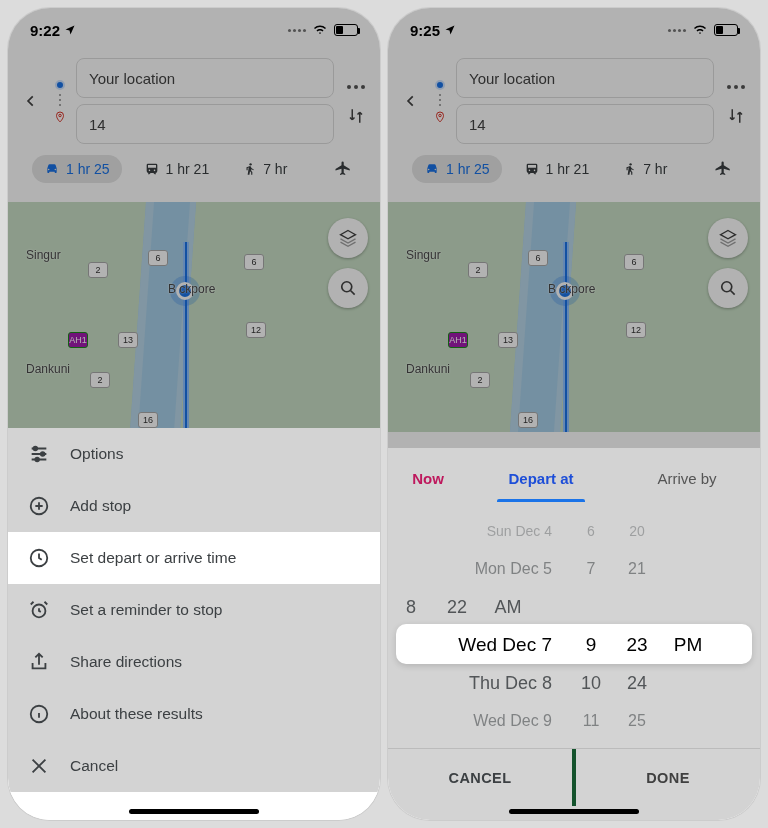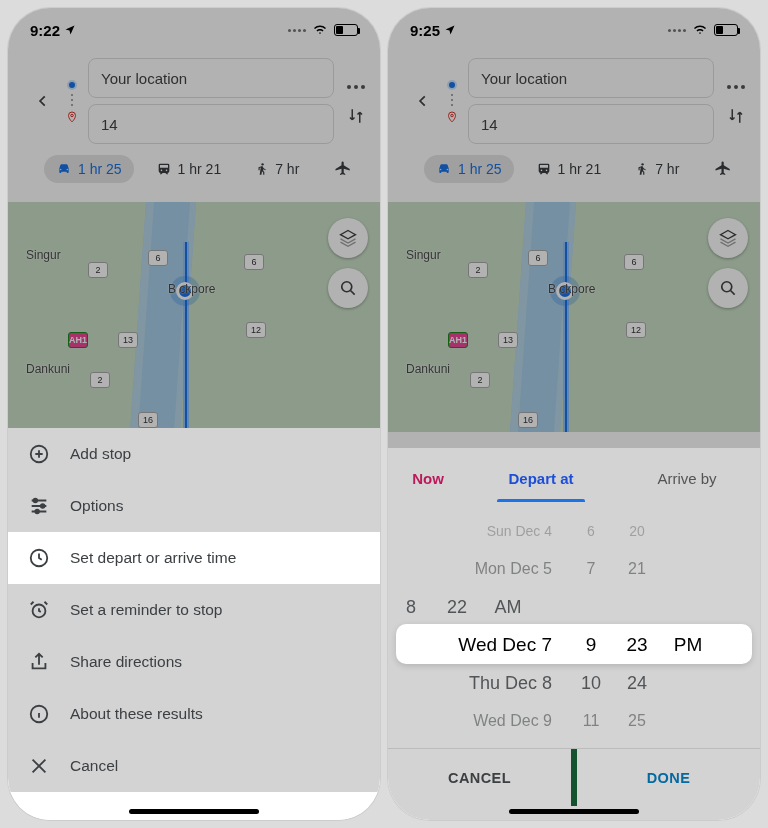--- a/index.html
+++ b/index.html
@@ -15,21 +15,21 @@
   .sb-left { font-weight:600; font-size:15px; display:flex; align-items:center; gap:4px; }
   .sb-right { display:flex; align-items:center; gap:6px; }
   .sb-dots { display:flex; gap:2px; }
   .sb-dots span { width:3px; height:3px; border-radius:50%; background:#777; }
   .battery { width:24px; height:12px; border:1px solid #000; border-radius:3px; position:relative; }
   .battery::after { content:""; position:absolute; right:-3px; top:3px; width:2px; height:6px; background:#000; border-radius:0 1px 1px 0; }
   .battery-fill { position:absolute; left:1px; top:1px; bottom:1px; border-radius:1px; background:#000; }
   .loc-icon svg, .wifi-icon svg { display:block; }
 
   
-  .dirheader { position:absolute; top:44px; left:12px; right:0; padding:6px 10px 0; z-index:2; background:#fff; }
+  .dirheader { position:absolute; top:44px; left:0; right:0; padding:6px 10px 0; z-index:2; background:#fff; }
   .rowflex { display:flex; align-items:center; gap:8px; }
   .back { width:26px; display:flex; justify-content:center; }
   .wp-col { width:16px; display:flex; flex-direction:column; align-items:center; gap:4px; padding-top:6px;}
   .wp-dot { width:10px; height:10px; border-radius:50%; background:#1a73e8; border:2px solid #cfe3ff; }
   .wp-sep { display:flex; flex-direction:column; gap:3px; }
   .wp-sep span{ width:2px; height:2px; background:#888; border-radius:50%; }
   .wp-pin { color:#d93025; }
   .fields { flex:1; display:flex; flex-direction:column; gap:6px; }
   .field { height:40px; border:1px solid #ddd; border-radius:8px; display:flex; align-items:center; padding:0 12px; font-size:15px; color:#444; background:#fff; }
   .rightcol { width:28px; display:flex; flex-direction:column; align-items:center; gap:18px; padding-top:8px; }
@@ -43,21 +43,21 @@
   .mode.active { background:#e5e5e5; color:#1a73e8; font-weight:500; }
   .mode svg { display:block; }
 
   
   .map { position:absolute; top:194px; left:0; right:0; height:230px; background:#c9dfc6; z-index:1; overflow:hidden; }
   .river { position:absolute; left:130px; top:0; width:50px; height:100%; background:#a7cfe8; border-left:8px solid #b9d7ea; border-right:6px solid #b9d7ea; transform:skewX(-4deg); }
   .float-btn { position:absolute; right:12px; width:40px; height:40px; border-radius:50%; background:#fff; box-shadow:0 1px 3px rgba(0,0,0,.3); display:flex; align-items:center; justify-content:center; z-index:3; }
   .layers { top:210px; } .search { top:260px; }
   .maplbl { position:absolute; font-size:12px; color:#4a4a4a; text-shadow:0 0 2px #fff; }
   .shield { position:absolute; width:20px; height:16px; background:#fff; border:1px solid #aaa; border-radius:3px; font-size:9px; display:flex; align-items:center; justify-content:center; color:#333; }
-  .shield.g { background:#ec4899; color:#fff; border-color:#1c8a1c;font-weight:bold; }
+  .shield.g { background:#a21caf; color:#fff; border-color:#1c8a1c; }
   .bluedot { position:absolute; width:18px; height:18px; border-radius:50%; background:#1a73e8; border:3px solid #fff; box-shadow:0 0 0 6px rgba(26,115,232,.25); }
   .route { position:absolute; width:6px; background:#1a73e8; border-left:2px solid #90c2ff; border-right:2px solid #90c2ff; }
 
   
   .sheet { position:absolute; left:0; right:0; bottom:0; background:#fff; z-index:10; }
   .menu-item { display:flex; align-items:center; gap:20px; height:52px; padding:0 20px; font-size:15.5px; color:#3c4043; }
   .menu-item.dim { background:#d3d3d3; }
   .menu-item.hl { background:#fff; }
   .menu-item svg{ flex:0 0 22px; }
   .home-ind { position:absolute; bottom:6px; left:50%; transform:translateX(-50%); width:130px; height:5px; background:#000; border-radius:3px; z-index:20;}
@@ -79,21 +79,21 @@
   .wrow.f1 { opacity:.35; font-size:14px; }
   .wrow.f2 { opacity:.55; font-size:16px; }
   .wrow.f3 { opacity:.85; font-size:18px; }
   .wrow.sel { font-size:19px; color:#000; font-weight:500; }
   .sel-band { position:absolute; left:8px; right:8px; top:112px; height:40px; background:#fff; border-radius:10px; box-shadow:0 2px 6px rgba(0,0,0,.15); z-index:-1; }
   .wheel-wrap{ position:relative; }
   .wheel-wrap .sel-band{ z-index:0; }
   .wheel-content{ position:relative; z-index:1; }
   .actions { display:flex; height:58px; border-top:1px solid #bbb; margin-top:8px;}
   .actions .abtn { flex:1; display:flex; align-items:center; justify-content:center; font-weight:600; letter-spacing:.4px; font-size:14.5px; color:#3c4043; }
-  .actions .abtn.done { color:#0369a1; border-left:6px solid #14532d;}
+  .actions .abtn.done { color:#404040; border-left:4px solid #14532d;}
 </style>
 </head>
 <body>
 
 <div class="shots">
 
 <div class="phone">
 
   <div class="statusbar">
     <div class="sb-left">
@@ -219,33 +219,33 @@
           <circle cx="10.5" cy="10.5" r="6"></circle>
           <path d="M20 20l-5-5"></path>
         </svg>
   </div>
 
   <div class="dim-overlay" style="bottom:392px;"></div>
 
   <div class="sheet" style="height:392px;">
     <div class="menu-item dim">
       <svg width="22" height="22" viewBox="0 0 24 24" fill="none" stroke="#3c4043" stroke-width="2">
-            <circle cx="12" cy="12" r="9"></circle>
-            <path d="M12 8v8M8 12h8"></path>
-          </svg>
-      <span>Add stop</span>
-    </div>
-    <div class="menu-item dim">
-      <svg width="22" height="22" viewBox="0 0 24 24" fill="none" stroke="#3c4043" stroke-width="2">
             <path d="M4 6h16M4 12h16M4 18h16"></path>
             <circle cx="8" cy="6" r="2" fill="#3c4043"></circle>
             <circle cx="16" cy="12" r="2" fill="#3c4043"></circle>
             <circle cx="10" cy="18" r="2" fill="#3c4043"></circle>
           </svg>
       <span>Options</span>
+    </div>
+    <div class="menu-item dim">
+      <svg width="22" height="22" viewBox="0 0 24 24" fill="none" stroke="#3c4043" stroke-width="2">
+            <circle cx="12" cy="12" r="9"></circle>
+            <path d="M12 8v8M8 12h8"></path>
+          </svg>
+      <span>Add stop</span>
     </div>
     <div class="menu-item hl">
       <svg width="22" height="22" viewBox="0 0 24 24" fill="none" stroke="#3c4043" stroke-width="2">
             <circle cx="12" cy="12" r="9"></circle>
             <path d="M12 7v5l3 2"></path>
           </svg>
       <span>Set depart or arrive time</span>
     </div>
     <div class="menu-item dim">
       <svg width="22" height="22" viewBox="0 0 24 24" fill="none" stroke="#3c4043" stroke-width="2">

